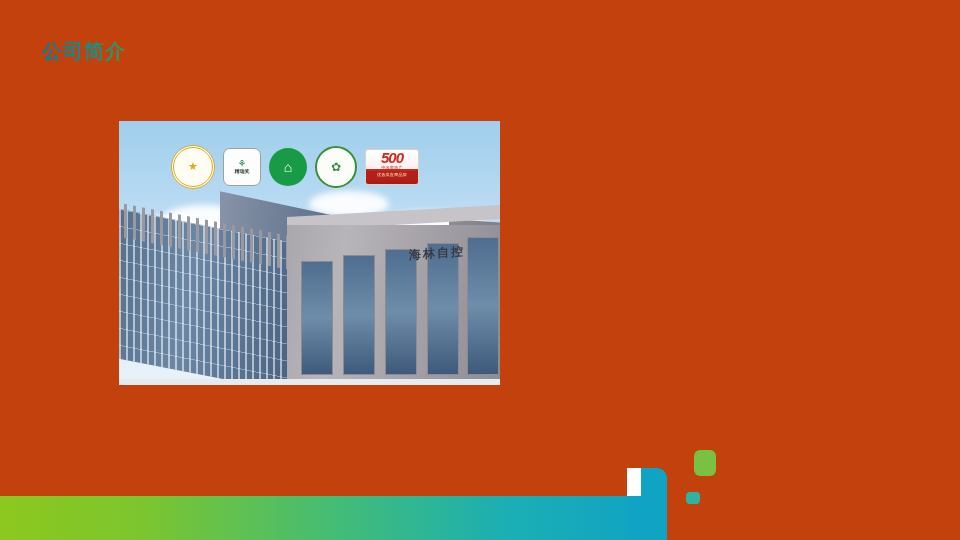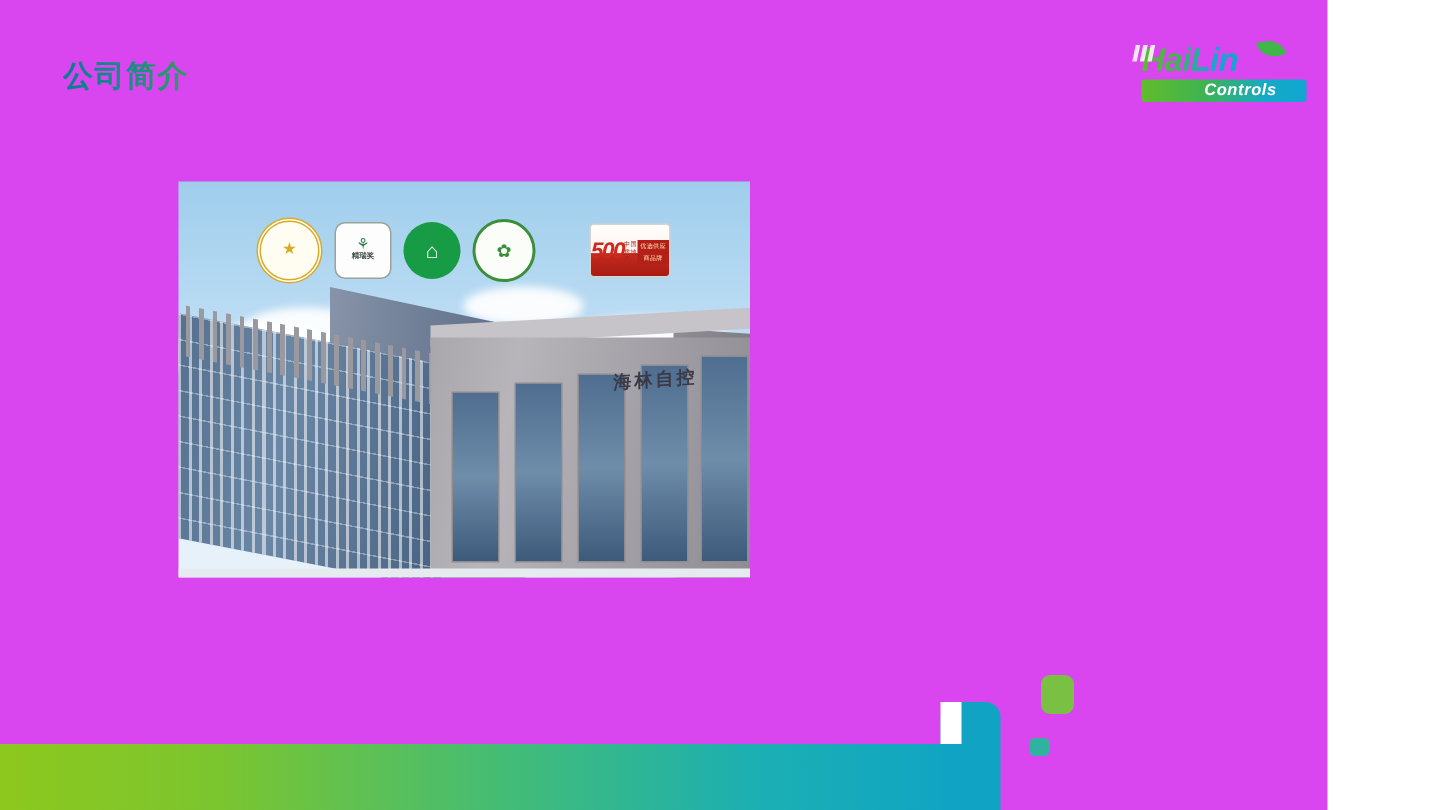--- a/index.html
+++ b/index.html
@@ -12,23 +12,23 @@
     width: 960px;
     height: 540px;
     overflow: hidden;
     position: relative;
     font-family: "Liberation Sans", "DejaVu Sans", sans-serif;
   }
 
   .slide {
     position: absolute;
     inset: 0;
-    width: 885px;
+    width: 960px;
     height: 540px;
-    background: #d946ef;
+    background: #c2410c;
     overflow: hidden;
   }
 
   
   .page-title {
     position: absolute;
     left: 42px;
     top: 39px;
     font-size: 20px;
     font-weight: bold;
@@ -186,24 +186,23 @@
     border: 2px solid #3C8F3A;
     color: #2F7A32;
     flex-direction: column;
   }
   .badge-seal .bi { font-size: 12px; color: #3C8F3A; line-height: 1; }
   .badge-500 {
     width: 52px; height: 34px;
     border-radius: 3px;
     background: linear-gradient(180deg, #FFFFFF 0%, #FDF0EC 55%, #C32B20 56%, #A81B12 100%);
     border: 1px solid #D9D2CB;
-    display: flex; flex-direction: row;
+    display: flex; flex-direction: column;
     align-items: center; justify-content: flex-start;
     overflow: hidden;
-    margin-left: 28px;
   }
   .b5-num {
     font-size: 15px; font-weight: bold; font-style: italic;
     color: #CC2A1E; line-height: 14px; letter-spacing: -1px;
     margin-top: 1px;
   }
   .b5-cn { font-size: 4px; color: #A8201A; line-height: 5px; letter-spacing: .3px; }
   .b5-strip {
     margin-top: 1px; width: 100%; text-align: center;
     font-size: 4px; color: #FFE9B0; line-height: 8px;
@@ -330,31 +329,20 @@
     border-radius: 4px;
   }
 </style>
 </head>
 <body>
 
 <div class="slide">
 
   <div class="page-title">公司简介</div>
 
-  <div class="logo">
-    <div class="logo-word">HaiLin</div>
-    <div class="logo-leaf"></div>
-    <div class="logo-bar"></div>
-    <div class="logo-bar-ticks">
-        <i></i>
-        <i></i>
-        <i></i>
-      </div>
-    <div class="logo-sub">Controls</div>
-  </div>
 
   <div class="photo">
     <div class="cloud c1"></div>
     <div class="cloud c2"></div>
     <div class="cloud c3"></div>
     <div class="cloud c4"></div>
     <div class="cloud c5"></div>
     <div class="cloud c6"></div>
     <div class="cloud c7"></div>
 

